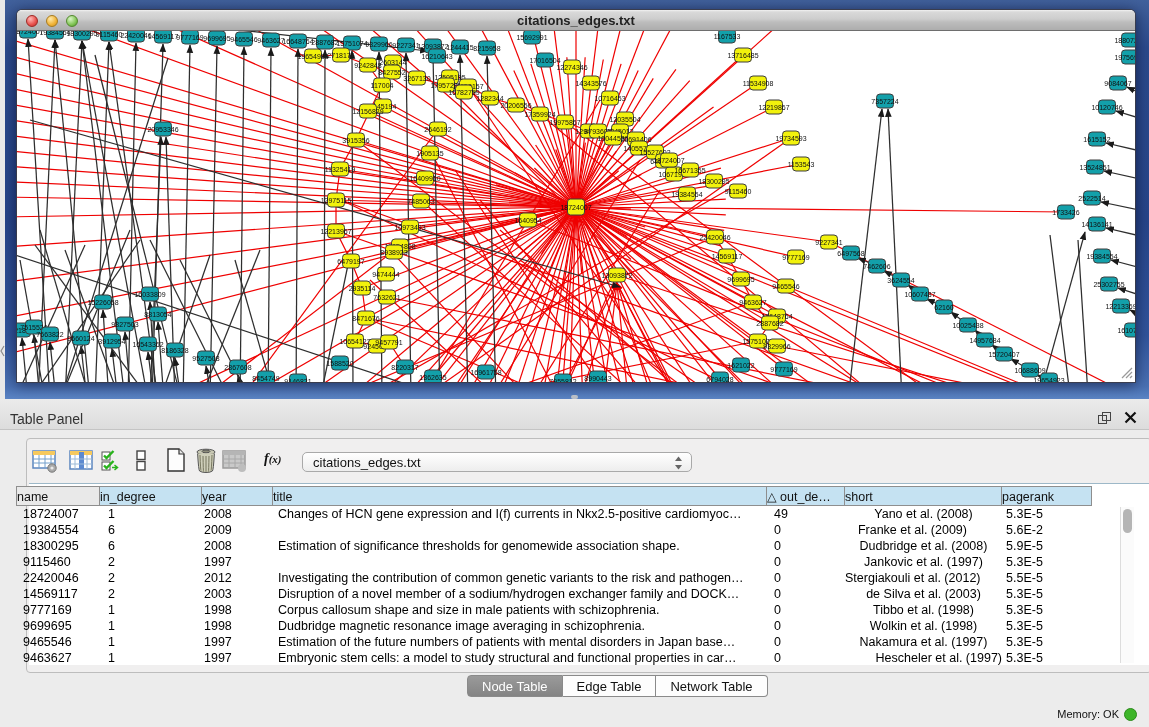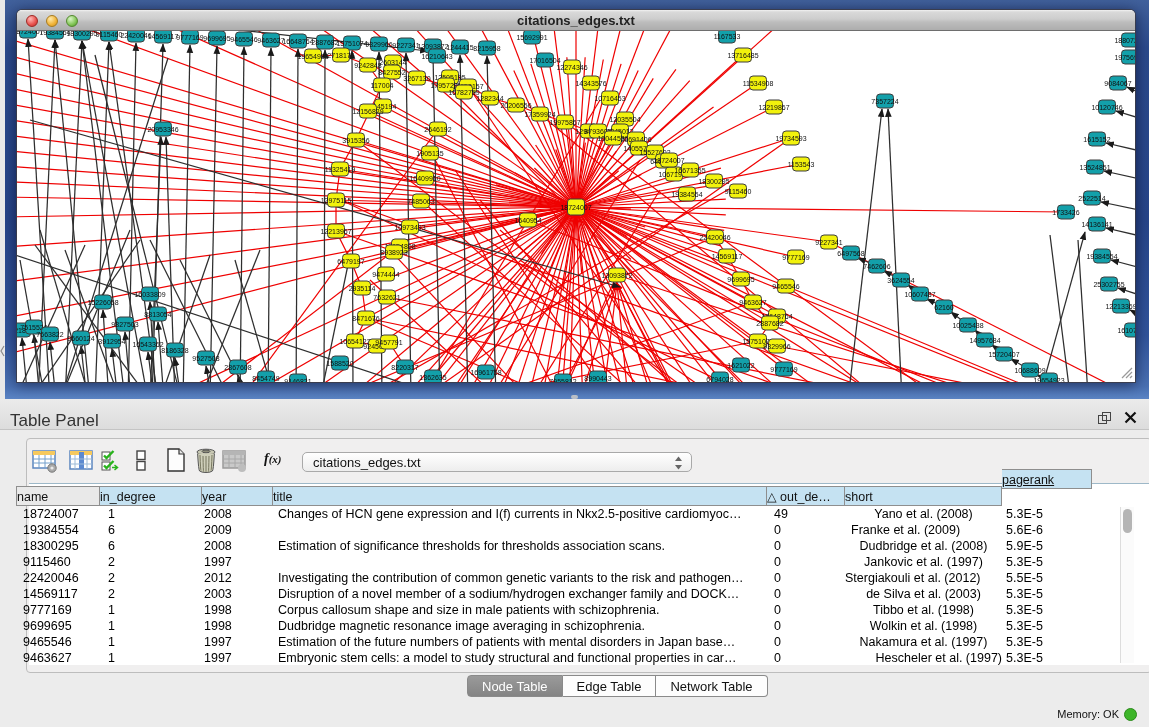--- a/index.html
+++ b/index.html
@@ -12,21 +12,21 @@
 #titlebar { position:absolute; left:0; top:0; width:1118px; height:21px; border-radius:5px 5px 0 0;
   background:linear-gradient(180deg,#f2f2f2 0%,#d9d9d9 10%,#cdcdcd 45%,#bdbdbd 60%,#adadad 100%);
   border-bottom:1px solid #6e6e6e; }
 #titlebar .t { position:absolute; left:0; right:0; top:3px; text-align:center; font-size:13px; color:#222; font-weight:bold;}
 .tl { position:absolute; top:5px; width:12px; height:12px; border-radius:50%; }
 #canvas { position:absolute; left:0; top:21px; width:1118px; height:351px; background:#fff; overflow:hidden; }
 
 #panel { position:absolute; left:0; top:399px; width:1149px; height:328px; background:#ececec; }
 #phead { position:absolute; left:0; top:0; width:1149px; height:31px;
   background:linear-gradient(180deg,#ebebeb,#dcdcdc); border-bottom:1px solid #c4c4c4; }
-#phead .t { position:absolute; left:10px; top:12px; font-size:17px; color:#333;text-align:right; }
+#phead .t { position:absolute; left:10px; top:12px; font-size:14px; color:#333;text-align:right; }
 #pbox { position:absolute; left:14px; top:39px; width:1126px; height:235px; background:#f0efef;
   border:1px solid #bdbdbd; border-radius:4px;margin-left:12px; }
 #toolbar { position:absolute; left:0; top:0; width:100%; height:43px; }
 #dropdown { position:absolute; left:275px; top:13px; width:390px; height:20px; background:linear-gradient(180deg,#ffffff,#ededed);
   border:1px solid #a9a9a9; border-radius:5px; font-size:13px; color:#111; line-height:19px; padding-left:10px; }
 #tablewrap { position:absolute; left:2px; top:44px; width:1120px; height:182px; background:#fff; border-top:1px solid #9db8c8; }
 .hcell { position:absolute; top:0; height:20px; border-right:1px solid #8e8e8e; border-bottom:1px solid #8e8e8e; border-top:1px solid #8e8e8e;
   background:#c5e2f2; font-size:12.5px; text-align:left; line-height:20px; color:#111; }
 .trow span { position:absolute; font-size:12.5px; color:#000; }
 .trow { position:absolute; left:0; width:1149px; height:16px; }
@@ -732,44 +732,44 @@
     </div>
     <div id="tablewrap"></div>
   </div>
 
   <div class="hcell" style="left:16px;width:84px;top:87px;background:#e9e9e9;border-left:1px solid #8e8e8e;">name</div>
   <div class="hcell" style="left:100px;width:102px;top:87px;">in_degree</div>
   <div class="hcell" style="left:202px;width:71px;top:87px;">year</div>
   <div class="hcell" style="left:273px;width:494px;top:87px;">title</div>
   <div class="hcell" style="left:767px;width:78px;top:87px;">△ out_de…</div>
   <div class="hcell" style="left:845px;width:157px;top:87px;">short</div>
-  <div class="hcell" style="left:1002px;width:90px;top:70px;text-decoration:underline;">pagerank</div>
+  <div class="hcell" style="left:1002px;width:90px;top:87px;">pagerank</div>
 </div>
 <div class="trow" style="top:507px">
 <span style="left:23px">18724007</span>
 <span style="left:108px">1</span>
 <span style="left:204px">2008</span>
 <span style="left:278px;width:486px;overflow:hidden;white-space:nowrap">Changes of HCN gene expression and I(f) currents in Nkx2.5-positive cardiomyoc…</span>
 <span style="left:774px">49</span>
 <span style="left:845px;width:157px;text-align:center">Yano et al. (2008)</span>
 <span style="left:1006px">5.3E-5</span>
 </div>
 <div class="trow" style="top:523px">
 <span style="left:23px">19384554</span>
 <span style="left:108px">6</span>
 <span style="left:204px">2009</span>
 <span style="left:774px">0</span>
-<span style="left:851px;width:157px;text-align:left">Franke et al. (2009)</span>
-<span style="left:1006px">5.6E-6</span>
+<span style="left:810px;width:157px;text-align:right">Franke et al. (2009)</span>
+<span style="left:1006px">5.6E-2</span>
 </div>
 <div class="trow" style="top:539px">
 <span style="left:23px">18300295</span>
 <span style="left:108px">6</span>
 <span style="left:204px">2008</span>
-<span style="left:278px;width:486px;overflow:hidden;white-space:nowrap">Estimation of significance thresholds for thresholds association scans.</span>
+<span style="left:278px;width:486px;overflow:hidden;white-space:nowrap">Estimation of significance thresholds for genomewide association shape.</span>
 <span style="left:774px">0</span>
 <span style="left:845px;width:157px;text-align:center">Dudbridge et al. (2008)</span>
 <span style="left:1006px">5.9E-5</span>
 </div>
 <div class="trow" style="top:555px">
 <span style="left:23px">9115460</span>
 <span style="left:108px">2</span>
 <span style="left:204px">1997</span>
 <span style="left:774px">0</span>
 <span style="left:845px;width:157px;text-align:center">Jankovic et al. (1997)</span>

